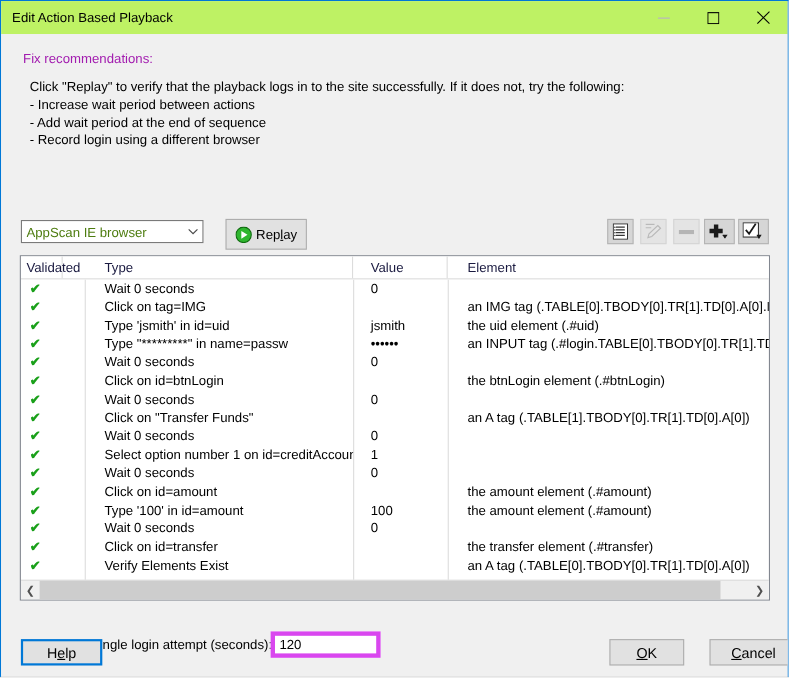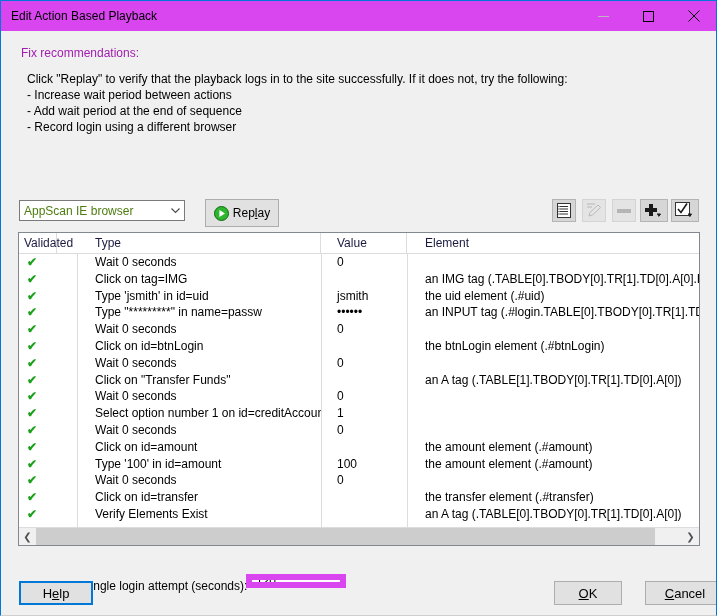--- a/index.html
+++ b/index.html
@@ -21,21 +21,21 @@
     border-bottom: 1px solid #cfcfcf;
     overflow: hidden;
   }
 
   
   #titlebar {
     position: absolute;
     left: 0; top: 0;
     width: 715px;
     height: 30px;
-    background: #d946ef;
+    background: #bef264;
     display: flex;
     align-items: center;
   }
   #title-text {
     font-size: 12px;
     color: #000000;
     margin-left: 10px;
     white-space: nowrap;
     flex: 1;
   }
@@ -235,24 +235,24 @@
     position: absolute;
     left: 20px; top: 548px;
     font-size: 12px;
     color: #000;
     white-space: nowrap;
   }
   #timeout-input {
     position: absolute;
     left: 245px; top: 543px;
     width: 100px;
-    height: 14px;
+    height: 24px;
     box-sizing: border-box;
     background: #ffffff;
-    border: 6px solid #d946ef;
+    border: 4px solid #d946ef;
     font-size: 12px;
     color: #000;
     line-height: 18px;
     padding-left: 4px;
     font-family: "Liberation Sans", sans-serif;
   }
 
   
   .fbtn {
     position: absolute;

